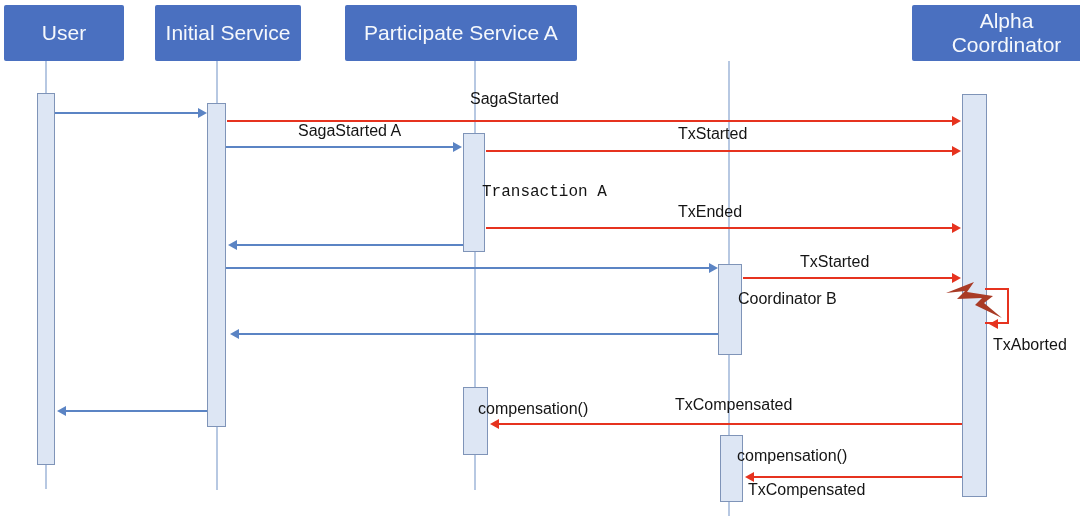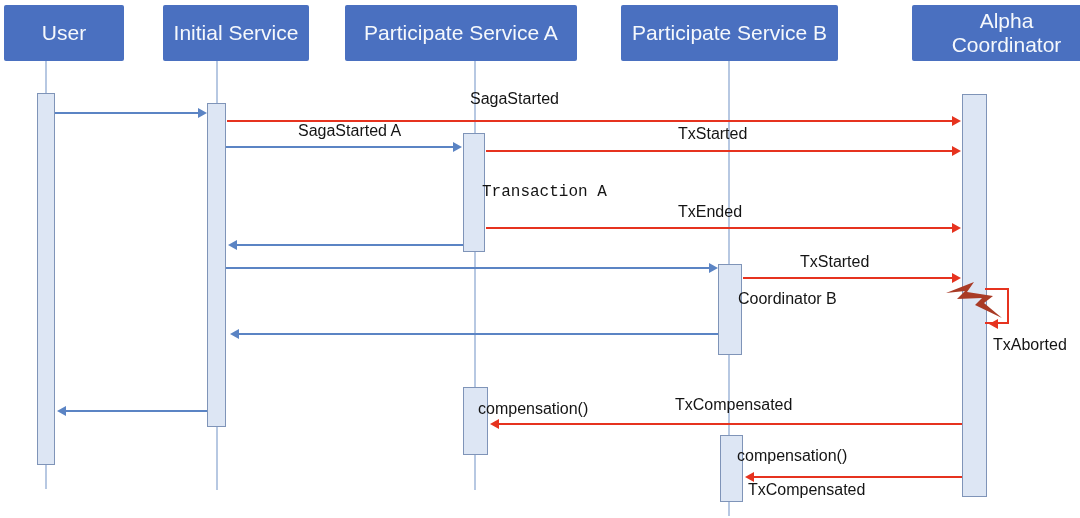--- a/index.html
+++ b/index.html
@@ -37,28 +37,25 @@
 <div id="canvas">
 
   <div class="lifeline" style="left:45px;top:61px;height:428px;"></div>
   <div class="lifeline" style="left:216px;top:61px;height:429px;"></div>
   <div class="lifeline" style="left:474px;top:61px;height:429px;"></div>
   <div class="lifeline" style="left:728px;top:61px;height:455px;"></div>
 
   <div class="actor-box" style="left:4px;width:120px;">
     <span>User</span>
   </div>
-  <div class="actor-box" style="left:163px;width:146px;">
+  <div class="actor-box" style="left:155px;width:146px;">
     <span>Initial Service</span>
   </div>
   <div class="actor-box" style="left:345px;width:232px;">
     <span>Participate Service A</span>
-  </div>
-  <div class="actor-box" style="left:621px;width:217px;">
-    <span>Participate Service B</span>
   </div>
   <div class="actor-box" style="left:912px;width:189px;padding:0 26px;">
     <span>Alpha Coordinator</span>
   </div>
 
   <div class="bar" style="left:37px;top:93px;width:18px;height:372px;"></div>
   <div class="bar" style="left:207px;top:103px;width:19px;height:324px;"></div>
   <div class="bar" style="left:463px;top:133px;width:22px;height:119px;"></div>
   <div class="bar" style="left:718px;top:264px;width:24px;height:91px;"></div>
   <div class="bar" style="left:463px;top:387px;width:25px;height:68px;"></div>

